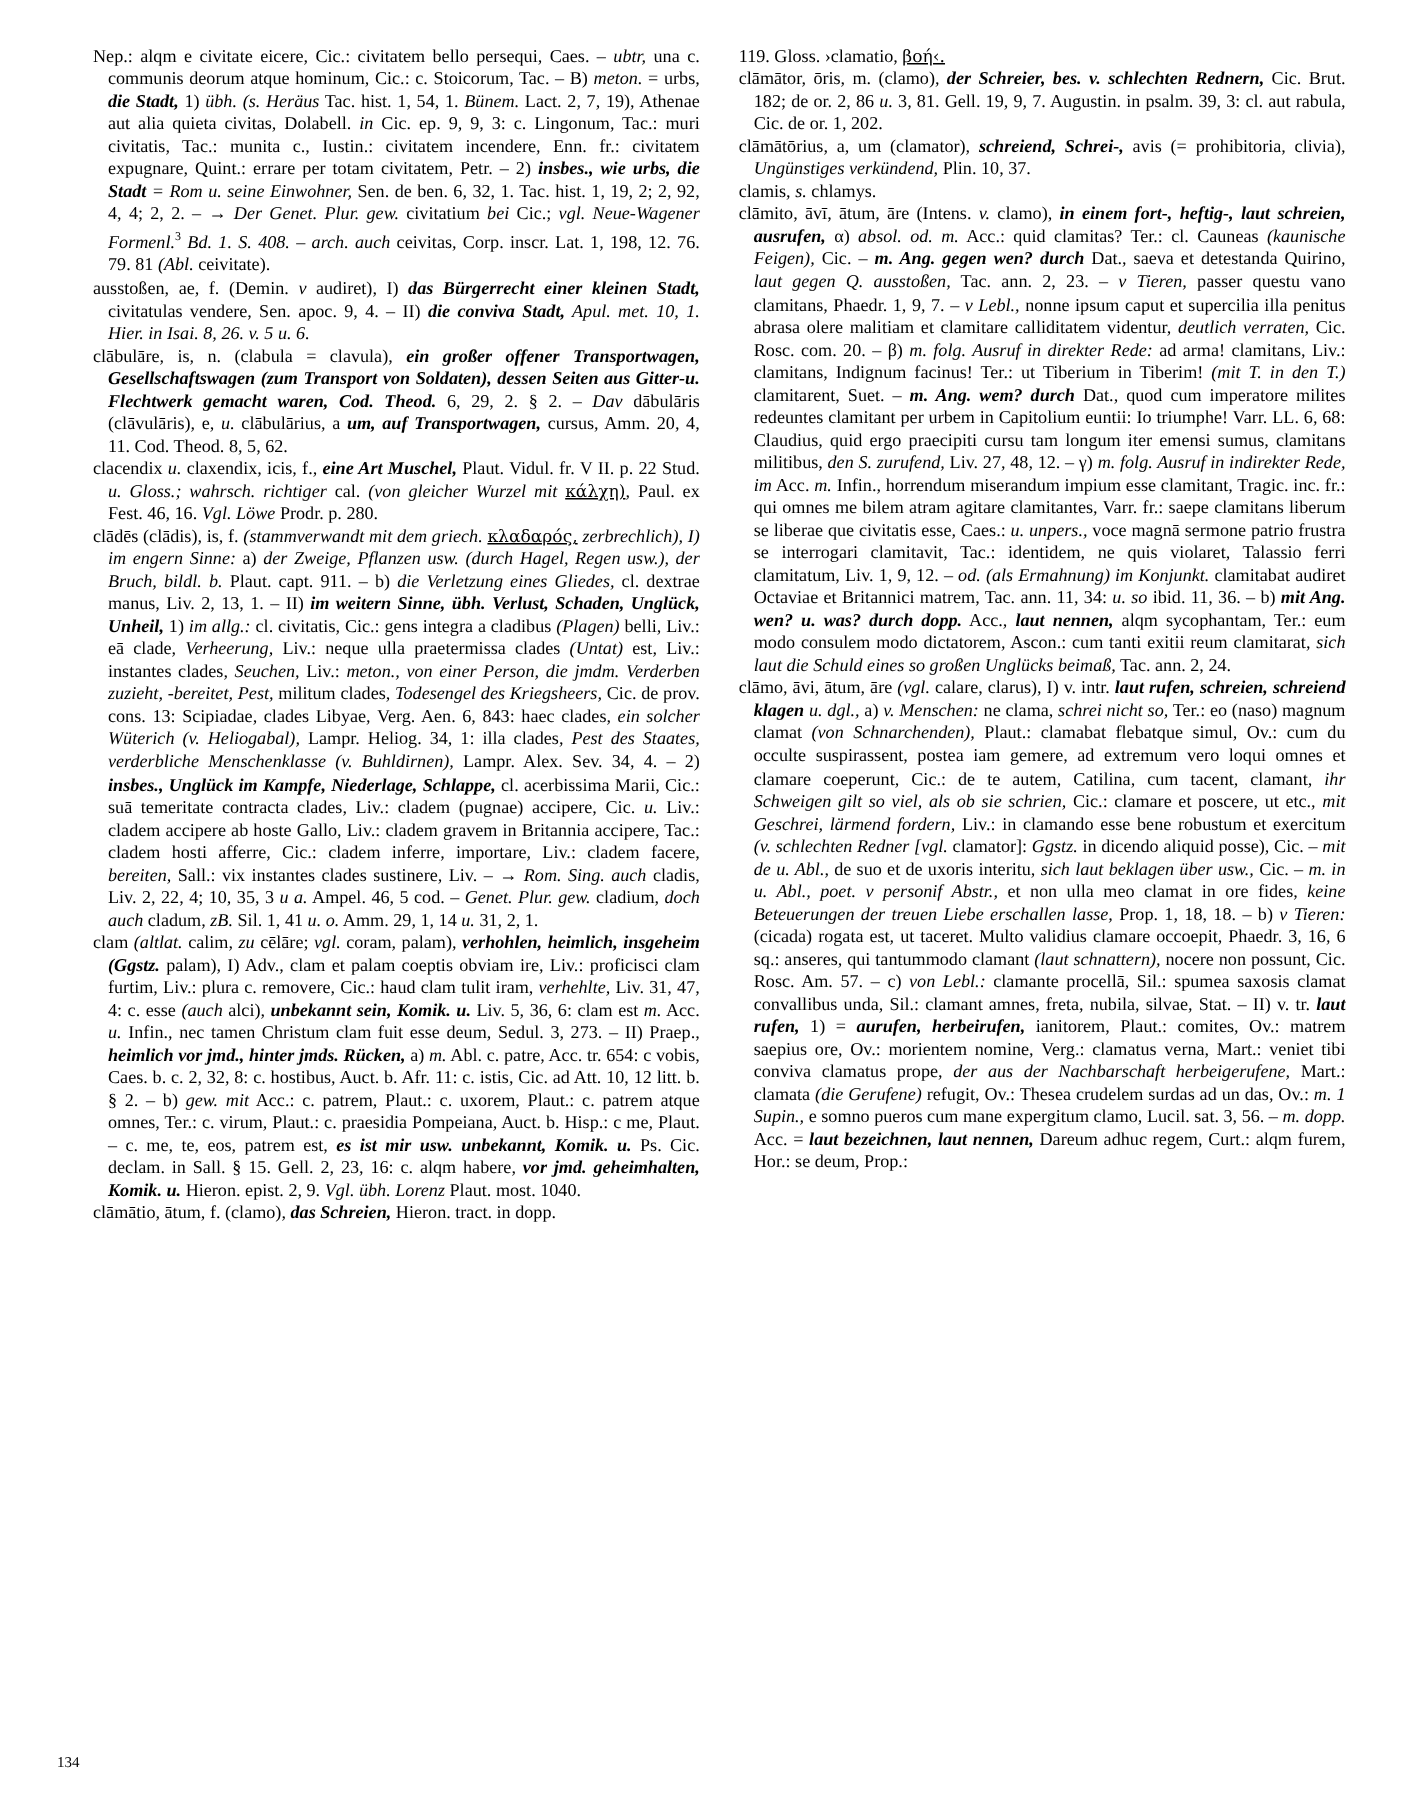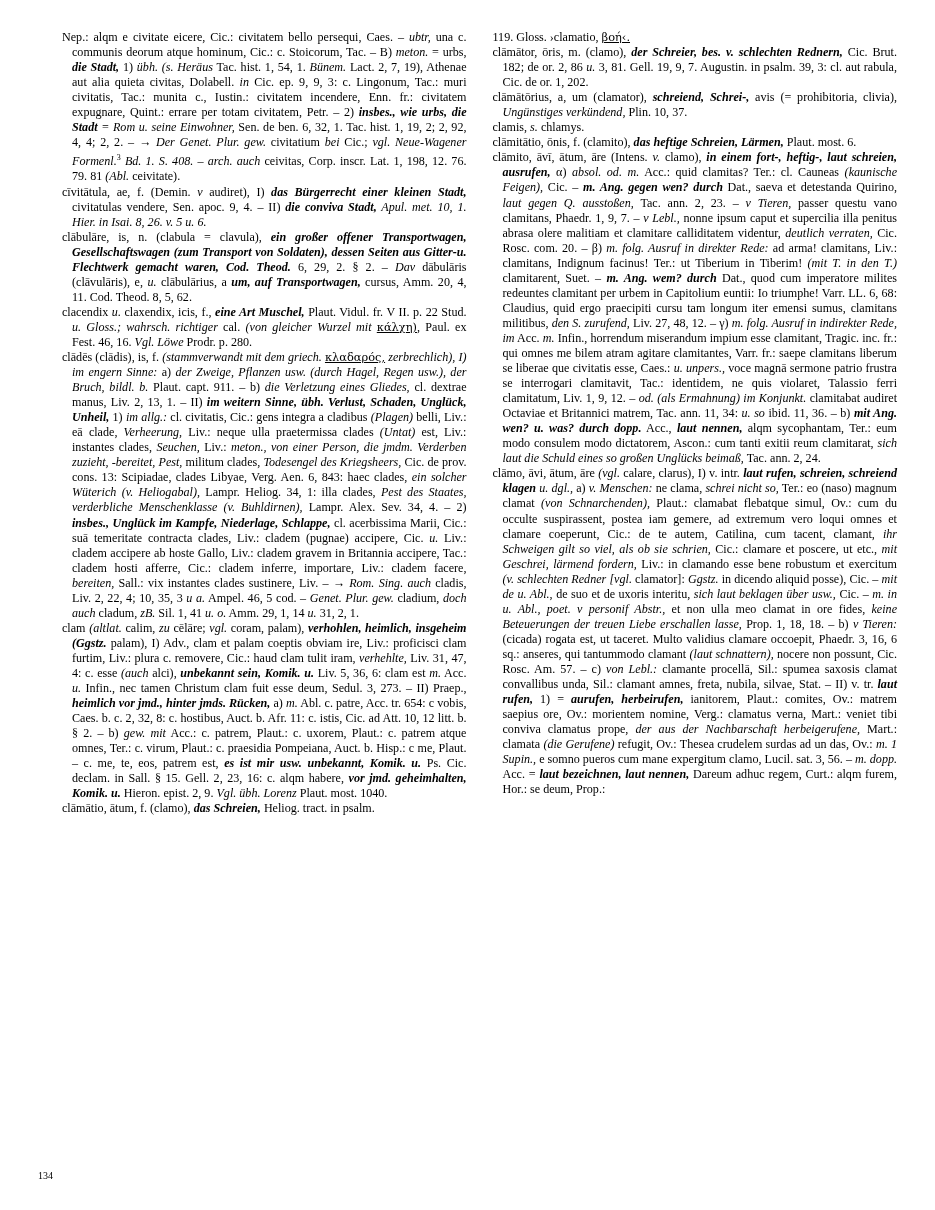--- a/index.html
+++ b/index.html
@@ -74,31 +74,30 @@
     font-family: "Liberation Serif", serif;
   }
 </style>
 </head>
 <body>
 
 <div class="page">
   <div class="columns">
     <div class="col" id="col-left">
         <p class="entry"><span>Nep.: alqm e civitate eicere, Cic.: civitatem bello persequi, Caes. – </span><i>ubtr,</i><span> una c. communis deorum atque hominum, Cic.: c. Stoicorum, Tac. – B) </span><i>meton.</i><span> = urbs, </span><span class="bi">die Stadt,</span><span> 1) </span><i>übh. (s. Heräus</i><span> Tac. hist. 1, 54, 1. </span><i>Bünem.</i><span> Lact. 2, 7, 19), Athenae aut alia quieta civitas, Dolabell. </span><i>in</i><span> Cic. ep. 9, 9, 3: c. Lingonum, Tac.: muri civitatis, Tac.: munita c., Iustin.: civitatem incendere, Enn. fr.: civitatem expugnare, Quint.: errare per totam civitatem, Petr. – 2) </span><span class="bi">insbes., wie urbs, die Stadt</span><i> = </i><i>Rom u. seine Einwohner,</i><span> Sen. de ben. 6, 32, 1. Tac. hist. 1, 19, 2; 2, 92, 4, 4; 2, 2. – </span><i>→ Der Genet. Plur. gew.</i><span> civitatium </span><i>bei</i><span> Cic.; </span><i>vgl. Neue-Wagener Formenl.</i><span class="sup">3</span><i> Bd. 1. S. 408. – arch. auch</i><span> ceivitas, Corp. inscr. Lat. 1, 198, 12. 76. 79. 81 </span><i>(Abl.</i><span> ceivitate).</span></p>
-        <p class="entry"><b class="hw">cīvitātula,</b><span> ae, f. (Demin. </span><i>v</i><span> audiret), I) </span><span class="bi">das Bürgerrecht einer kleinen Stadt,</span><span> civitatulas vendere, Sen. apoc. 9, 4. – II) </span><span class="bi">die conviva Stadt,</span><i> Apul. met. 10, 1. Hier. in Isai. 8, 26. v. 5 u. 6.</i></p>
+        <p class="entry"><b class="hw">ausstoßen,</b><span> ae, f. (Demin. </span><i>v</i><span> audiret), I) </span><span class="bi">das Bürgerrecht einer kleinen Stadt,</span><span> civitatulas vendere, Sen. apoc. 9, 4. – II) </span><span class="bi">die conviva Stadt,</span><i> Apul. met. 10, 1. Hier. in Isai. 8, 26. v. 5 u. 6.</i></p>
         <p class="entry"><b class="hw">clābulāre,</b><span> is, n. (clabula = clavula), </span><span class="bi">ein großer offener Transportwagen, Gesellschaftswagen (zum Transport von Soldaten), dessen Seiten aus Gitter-u. Flechtwerk gemacht waren, Cod. Theod.</span><span> 6, 29, 2. § 2. – </span><i>Dav</i><b class="hw"> dābulāris</b><span> (clāvulāris), e, </span><i>u.</i><b class="hw"> clābulārius,</b><span> a </span><span class="bi">um, auf Transportwagen,</span><span> cursus, Amm. 20, 4, 11. Cod. Theod. 8, 5, 62.</span></p>
         <p class="entry"><b class="hw">clacendix</b><i> u. </i><b class="hw">claxendix,</b><span> icis, f., </span><span class="bi">eine Art Muschel,</span><span> Plaut. Vidul. fr. V II. p. 22 Stud. </span><i>u. Gloss.; wahrsch. richtiger</i><span> cal. </span><i>(von gleicher Wurzel mit </i><span class="greek">κάλχη)</span><span>, Paul. ex Fest. 46, 16. </span><i>Vgl. Löwe</i><span> Prodr. p. 280.</span></p>
         <p class="entry"><b class="hw">clādēs</b><span> (clādis), is, f. </span><i>(stammverwandt mit dem griech. </i><span class="greek">κλαδαρός,</span><span> </span><i>zerbrechlich), I) im engern Sinne:</i><span> a) </span><i>der Zweige, Pflanzen usw. (durch Hagel, Regen usw.), der Bruch, bildl. b.</i><span> Plaut. capt. 911. – b) </span><i>die Verletzung eines Gliedes,</i><span> cl. dextrae manus, Liv. 2, 13, 1. – II) </span><span class="bi">im weitern Sinne, übh. Verlust, Schaden, Unglück, Unheil,</span><span> 1) </span><i>im allg.:</i><span> cl. civitatis, Cic.: gens integra a cladibus </span><i>(Plagen)</i><span> belli, Liv.: eā clade, </span><i>Verheerung,</i><span> Liv.: neque ulla praetermissa clades </span><i>(Untat)</i><span> est, Liv.: instantes clades, </span><i>Seuchen,</i><span> Liv.: </span><i>meton., von einer Person, die jmdm. Verderben zuzieht, -bereitet, Pest,</i><span> militum clades, </span><i>Todesengel des Kriegsheers,</i><span> Cic. de prov. cons. 13: Scipiadae, clades Libyae, Verg. Aen. 6, 843: haec clades, </span><i>ein solcher Wüterich (v. Heliogabal),</i><span> Lampr. Heliog. 34, 1: illa clades, </span><i>Pest des Staates, verderbliche Menschenklasse (v. Buhldirnen),</i><span> Lampr. Alex. Sev. 34, 4. – 2) </span><span class="bi">insbes., Unglück im Kampfe, Niederlage, Schlappe,</span><span> cl. acerbissima Marii, Cic.: suā temeritate contracta clades, Liv.: cladem (pugnae) accipere, Cic. </span><i>u.</i><span> Liv.: cladem accipere ab hoste Gallo, Liv.: cladem gravem in Britannia accipere, Tac.: cladem hosti afferre, Cic.: cladem inferre, importare, Liv.: cladem facere, </span><i>bereiten,</i><span> Sall.: vix instantes clades sustinere, Liv. – </span><i>→ Rom. Sing. auch</i><span> cladis, Liv. 2, 22, 4; 10, 35, 3 </span><i>u a.</i><span> Ampel. 46, 5 cod. – </span><i>Genet. Plur. gew.</i><span> cladium, </span><i>doch auch</i><span> cladum, </span><i>zB.</i><span> Sil. 1, 41 </span><i>u. o.</i><span> Amm. 29, 1, 14 </span><i>u.</i><span> 31, 2, 1.</span></p>
         <p class="entry"><b class="hw">clam</b><i> (altlat.</i><span> calim, </span><i>zu</i><span> cēlāre; </span><i>vgl.</i><span> coram, palam), </span><span class="bi">verhohlen, heimlich, insgeheim (Ggstz.</span><span> palam), I) Adv., clam et palam coeptis obviam ire, Liv.: proficisci clam furtim, Liv.: plura c. removere, Cic.: haud clam tulit iram, </span><i>verhehlte,</i><span> Liv. 31, 47, 4: c. esse </span><i>(auch</i><span> alci), </span><span class="bi">unbekannt sein, Komik. u.</span><span> Liv. 5, 36, 6: clam est </span><i>m.</i><span> Acc. </span><i>u.</i><span> Infin., nec tamen Christum clam fuit esse deum, Sedul. 3, 273. – II) Praep., </span><span class="bi">heimlich vor jmd., hinter jmds. Rücken,</span><span> a) </span><i>m.</i><span> Abl. c. patre, Acc. tr. 654: c vobis, Caes. b. c. 2, 32, 8: c. hostibus, Auct. b. Afr. 11: c. istis, Cic. ad Att. 10, 12 litt. b. § 2. – b) </span><i>gew. mit</i><span> Acc.: c. patrem, Plaut.: c. uxorem, Plaut.: c. patrem atque omnes, Ter.: c. virum, Plaut.: c. praesidia Pompeiana, Auct. b. Hisp.: c me, Plaut. – c. me, te, eos, patrem est, </span><span class="bi">es ist mir usw. unbekannt, Komik. u.</span><span> Ps. Cic. declam. in Sall. § 15. Gell. 2, 23, 16: c. alqm habere, </span><span class="bi">vor jmd. geheimhalten, Komik. u.</span><span> Hieron. epist. 2, 9. </span><i>Vgl. übh. Lorenz</i><span> Plaut. most. 1040.</span></p>
-        <p class="entry"><b class="hw">clāmātio,</b><span> ātum, f. (clamo), </span><span class="bi">das Schreien,</span><span> Heliog. tract. in psalm.</span></p>
+        <p class="entry"><b class="hw">clāmātio,</b><span> ātum, f. (clamo), </span><span class="bi">das Schreien,</span><span> Hieron. tract. in dopp.</span></p>
       </div>
     <div class="col" id="col-right">
         <p class="entry"><span>119. Gloss. </span><span>›clamatio, </span><span class="greek">βοή‹.</span></p>
         <p class="entry"><b class="hw">clāmātor,</b><span> ōris, m. (clamo), </span><span class="bi">der Schreier, bes. v. schlechten Rednern,</span><span> Cic. Brut. 182; de or. 2, 86 </span><i>u.</i><span> 3, 81. Gell. 19, 9, 7. Augustin. in psalm. 39, 3: cl. aut rabula, Cic. de or. 1, 202.</span></p>
         <p class="entry"><b class="hw">clāmātōrius,</b><span> a, um (clamator), </span><span class="bi">schreiend, Schrei-,</span><span> avis (= prohibitoria, clivia), </span><i>Ungünstiges verkündend,</i><span> Plin. 10, 37.</span></p>
         <p class="entry"><b class="hw">clamis,</b><i> s.</i><span> chlamys.</span></p>
-        <p class="entry"><b class="hw">clāmitātio,</b><span> ōnis, f. (clamito), </span><span class="bi">das heftige Schreien, Lärmen,</span><span> Plaut. most. 6.</span></p>
         <p class="entry"><b class="hw">clāmito,</b><span> āvī, ātum, āre (Intens. </span><i>v.</i><span> clamo), </span><span class="bi">in einem fort-, heftig-, laut schreien, ausrufen,</span><span> α) </span><i>absol. od. m.</i><span> Acc.: quid clamitas? Ter.: cl. Cauneas </span><i>(kaunische Feigen),</i><span> Cic. – </span><span class="bi">m. Ang. gegen wen? durch</span><span> Dat., saeva et detestanda Quirino, </span><i>laut gegen Q. ausstoßen,</i><span> Tac. ann. 2, 23. – </span><i>v Tieren,</i><span> passer questu vano clamitans, Phaedr. 1, 9, 7. – </span><i>v Lebl.,</i><span> nonne ipsum caput et superciliа illa penitus abrasa olere malitiam et clamitare calliditatem videntur, </span><i>deutlich verraten,</i><span> Cic. Rosc. com. 20. – β) </span><i>m. folg. Ausruf in direkter Rede:</i><span> ad arma! clamitans, Liv.: clamitans, Indignum facinus! Ter.: ut Tiberium in Tiberim! </span><i>(mit T. in den T.)</i><span> clamitarent, Suet. – </span><span class="bi">m. Ang. wem? durch</span><span> Dat., quod cum imperatore milites redeuntes clamitant per urbem in Capitolium euntii: Io triumphe! Varr. LL. 6, 68: Claudius, quid ergo praecipiti cursu tam longum iter emensi sumus, clamitans militibus, </span><i>den S. zurufend,</i><span> Liv. 27, 48, 12. – γ) </span><i>m. folg. Ausruf in indirekter Rede, im</i><span> Acc. </span><i>m.</i><span> Infin., horrendum miserandum impium esse clamitant, Tragic. inc. fr.: qui omnes me bilem atram agitare clamitantes, Varr. fr.: saepe clamitans liberum se liberae que civitatis esse, Caes.: </span><i>u. unpers.,</i><span> voce magnā sermone patrio frustra se interrogari clamitavit, Tac.: identidem, ne quis violaret, Talassio ferri clamitatum, Liv. 1, 9, 12. – </span><i>od. (als Ermahnung) im Konjunkt.</i><span> clamitabat audiret Octaviae et Britannici matrem, Tac. ann. 11, 34: </span><i>u. so</i><span> ibid. 11, 36. – b) </span><span class="bi">mit Ang. wen? u. was? durch dopp.</span><span> Acc., </span><span class="bi">laut nennen,</span><span> alqm sycophantam, Ter.: eum modo consulem modo dictatorem, Ascon.: cum tanti exitii reum clamitarat, </span><i>sich laut die Schuld eines so großen Unglücks beimaß,</i><span> Tac. ann. 2, 24.</span></p>
         <p class="entry"><b class="hw">clāmo,</b><span> āvi, ātum, āre </span><i>(vgl.</i><span> calare, clarus), I) v. intr. </span><span class="bi">laut rufen, schreien, schreiend klagen</span><i> u. dgl.,</i><span> a) </span><i>v. Menschen:</i><span> ne clama, </span><i>schrei nicht so,</i><span> Ter.: eo (naso) magnum clamat </span><i>(von Schnarchenden),</i><span> Plaut.: clamabat flebatque simul, Ov.: cum du occulte suspirassent, postea iam gemere, ad extremum vero loqui omnes et clamare coeperunt, Cic.: de te autem, Catilina, cum tacent, clamant, </span><i>ihr Schweigen gilt so viel, als ob sie schrien,</i><span> Cic.: clamare et poscere, ut etc., </span><i>mit Geschrei, lärmend fordern,</i><span> Liv.: in clamando esse bene robustum et exercitum </span><i>(v. schlechten Redner [vgl.</i><span> clamator]: </span><i>Ggstz.</i><span> in dicendo aliquid posse), Cic. – </span><i>mit de u. Abl.</i><span>, de suo et de uxoris interitu, </span><i>sich laut beklagen über usw.,</i><span> Cic. – </span><i>m. in u. Abl., poet. v personif Abstr.,</i><span> et non ulla meo clamat in ore fides, </span><i>keine Beteuerungen der treuen Liebe erschallen lasse,</i><span> Prop. 1, 18, 18. – b) </span><i>v Tieren:</i><span> (cicada) rogata est, ut taceret. Multo validius clamare occoepit, Phaedr. 3, 16, 6 sq.: anseres, qui tantummodo clamant </span><i>(laut schnattern),</i><span> nocere non possunt, Cic. Rosc. Am. 57. – c) </span><i>von Lebl.:</i><span> clamante procellā, Sil.: spumea saxosis clamat convallibus unda, Sil.: clamant amnes, freta, nubila, silvae, Stat. – II) v. tr. </span><span class="bi">laut rufen,</span><span> 1) = </span><span class="bi">aurufen, herbeirufen,</span><span> ianitorem, Plaut.: comites, Ov.: matrem saepius ore, Ov.: morientem nomine, Verg.: clamatus verna, Mart.: veniet tibi conviva clamatus prope, </span><i>der aus der Nachbarschaft herbeigerufene,</i><span> Mart.: clamata </span><i>(die Gerufene)</i><span> refugit, Ov.: Thesea crudelem surdas ad un das, Ov.: </span><i>m. 1 Supin.,</i><span> e somno pueros cum mane expergitum clamo, Lucil. sat. 3, 56. – </span><i>m. dopp.</i><span> Acc. = </span><span class="bi">laut bezeichnen, laut nennen,</span><span> Dareum adhuc regem, Curt.: alqm furem, Hor.: se deum, Prop.:</span></p>
       </div>
   </div>
   <div class="folio">134</div>
 </div>
 
 </body></html>

